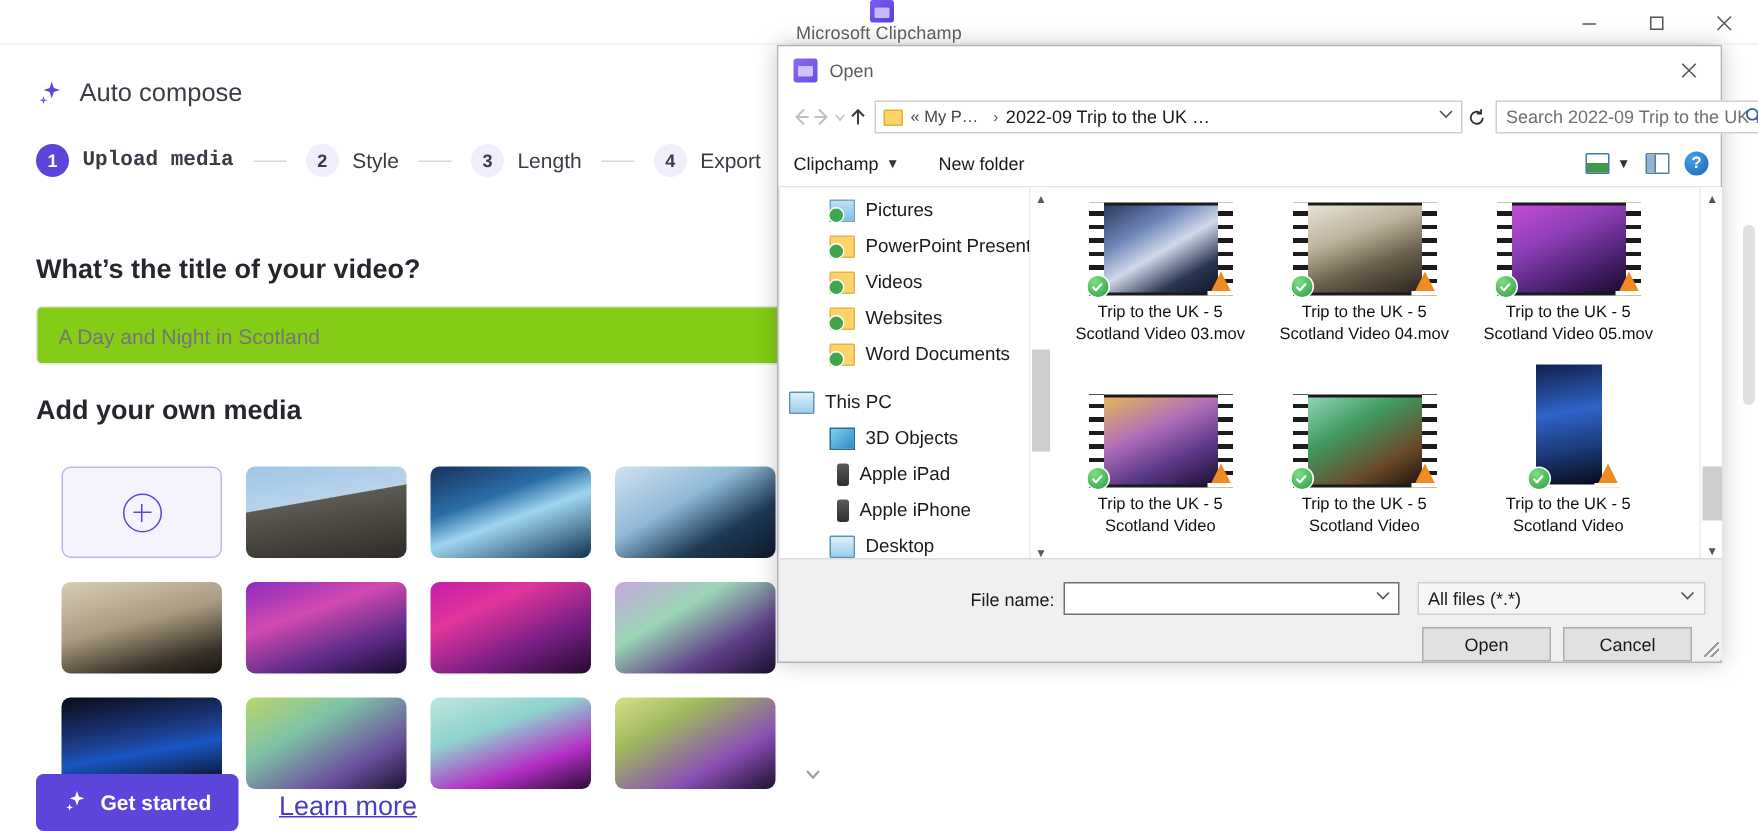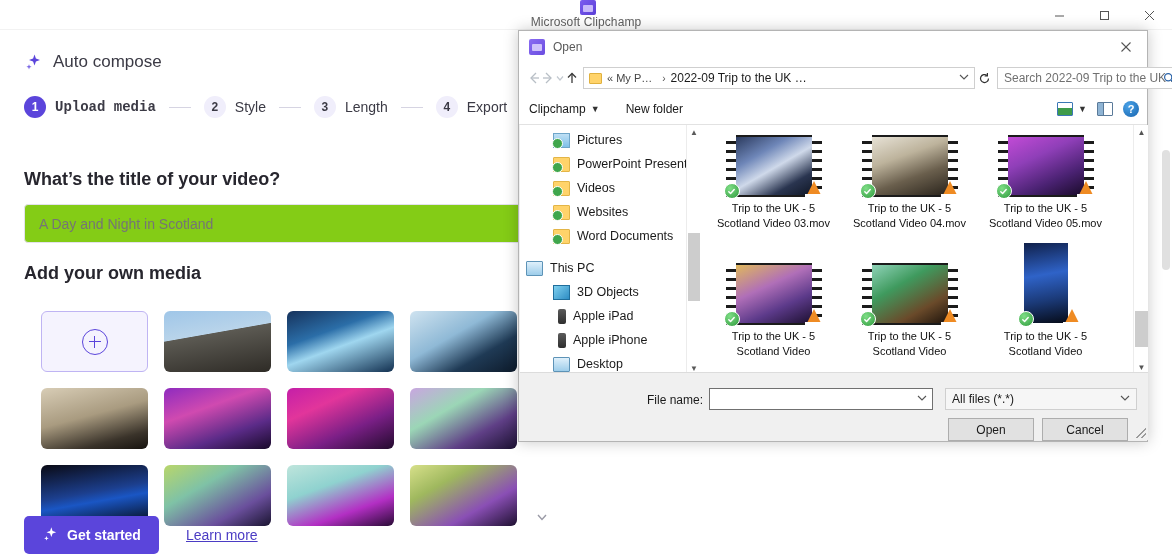--- a/index.html
+++ b/index.html
@@ -143,21 +143,21 @@
     height: 38px; padding: 0 18px;
     background: #5b45db; color: #fff;
     border: none; border-radius: 5px;
     font-size: 14px; font-weight: 700;
     font-family: "Liberation Sans", sans-serif;
     display: flex; align-items: center; gap: 9px;
     cursor: pointer;
   }
   .learn-more {
     position: absolute; left: 186px; top: 497px;
-    font-size: 14px; color: #4b3cc4;
+    font-size: 18px; color: #4b3cc4;
     text-decoration: underline;
     cursor: pointer;
   }
 
   
   .page-scroll {
     position: absolute; right: 0; top: 30px;
     width: 12px; height: 524px;
     background: #ffffff;
   }

